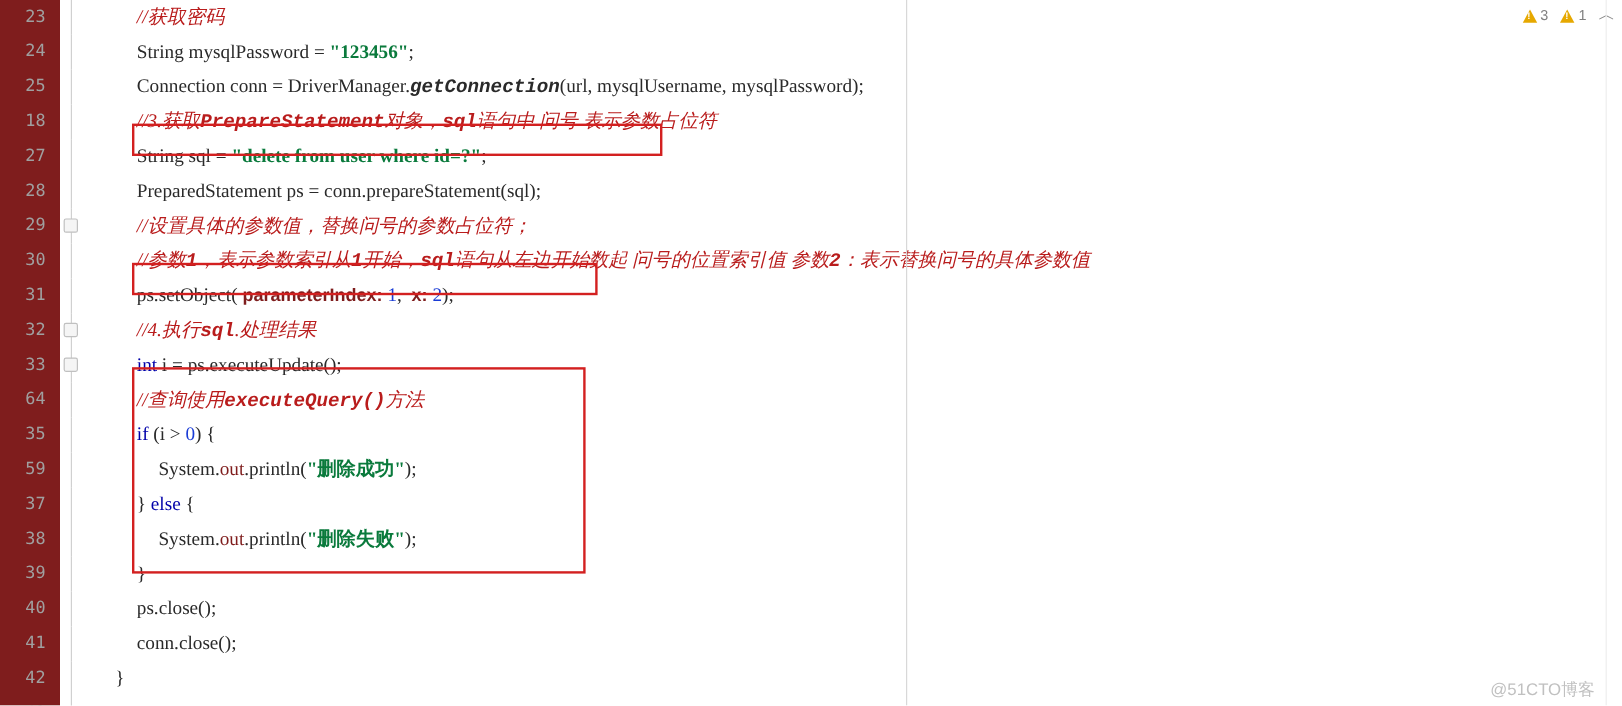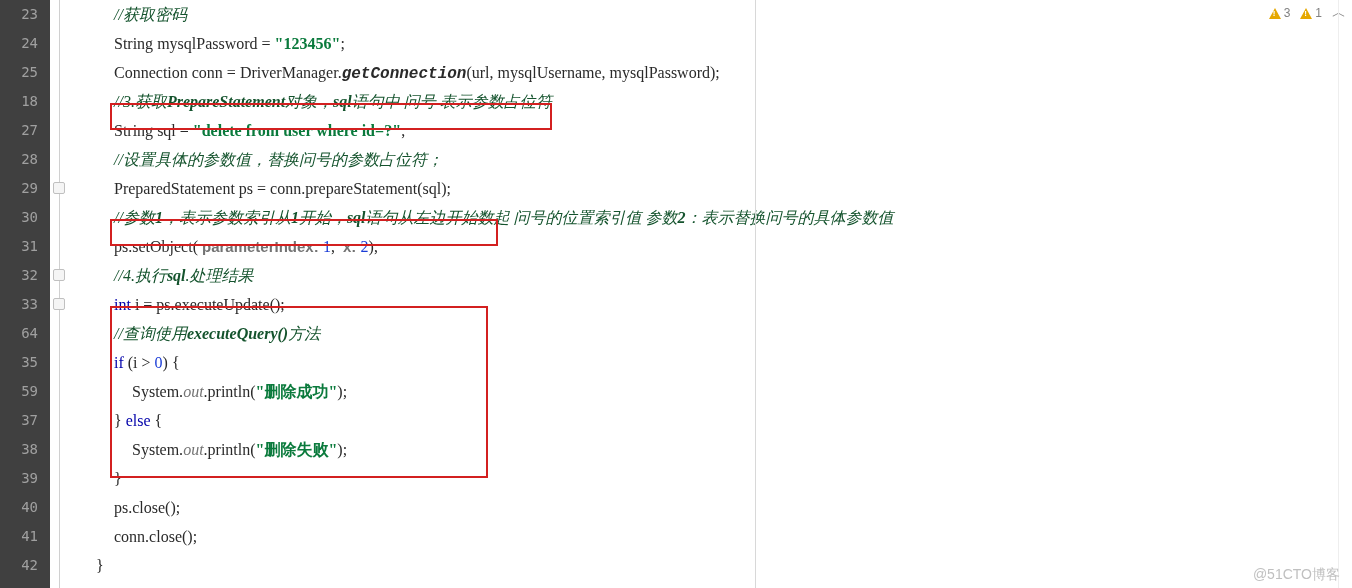--- a/index.html
+++ b/index.html
@@ -12,21 +12,21 @@
       width: 1352px;
       height: 588px;
       overflow: hidden;
     }
     .editor-container {
       display: flex;
       height: 100%;
     }
     .gutter {
       width: 50px;
-      background: #404040;
+      background: #7f1d1d;
       color: #a0a0a0;
       text-align: right;
       padding-right: 12px;
       user-select: none;
       font-size: 14px;
     }
     .gutter-line {
       height: 29px;
       line-height: 29px;
     }
@@ -66,25 +66,25 @@
       color: #2a2a2a;
     }
     .code-line.outdent {
       padding-left: 24px;
     }
     .code-line.indent2 {
       padding-left: 60px;
     }
     .keyword { color: #0000aa; font-weight: normal; }
     .string { color: #0a7a3c; font-weight: bold; }
-    .comment { color: #14532d; font-style: italic; margin-top: 28px; }
-    .comment .bold { font-weight: bold; font-style: italic; }
-    .static-field { color: #737373; font-style: italic; }
+    .comment { color: #b91c1c; font-style: italic; margin-top: 28px; }
+    .comment .bold { font-weight: bold; font-style: italic; font-family: Liberation Mono, monospace; }
+    .static-field { color: #7f1d1d; }
     .method-italic { font-style: italic; font-weight: bold; font-family: Liberation Mono, monospace; }
-    .param-hint { color: #737373; font-weight: bold; font-style: normal; font-family: Arial, sans-serif; font-size: 15px; }
+    .param-hint { color: #7f1d1d; font-weight: bold; font-style: normal; font-family: Arial, sans-serif; font-size: 15px; }
     .number { color: #1a3cd6; font-weight: normal; }
     .highlight-box {
       position: absolute;
       border: 2px solid #d32020;
       pointer-events: none;
     }
     .warnings-bar {
       position: absolute;
       right: 6px;
       top: 4px;
@@ -111,21 +111,21 @@
       color: #fff;
       font-weight: bold;
     }
     .collapse-caret {
       color: #888;
       cursor: pointer;
       font-size: 14px;
     }
     .watermark {
       position: absolute;
-      right: 12px;
+      right: 23px;
       bottom: 4px;
       color: #c0c0c0;
       font-size: 14px;
       font-family: Arial, sans-serif;
     }
     .right-border {
       position: absolute;
       right: 0;
       top: 0;
       bottom: 0;
@@ -245,23 +245,23 @@
     <div class="code-line"><span class="comment">//获取密码</span></div>
 
     <div class="code-line"><span>String</span><span> mysqlPassword = </span><span class="string">"123456"</span><span>;</span></div>
 
     <div class="code-line"><span>Connection conn = DriverManager.</span><span class="method-italic">getConnection</span><span>(url, mysqlUsername, mysqlPassword);</span></div>
 
     <div class="code-line"><span class="comment"><span>//3.获取</span><span class="bold">PrepareStatement</span><span>对象，</span><span class="bold">sql</span><span>语句中 问号 表示参数占位符</span></span></div>
 
     <div class="code-line"><span>String</span><span> sql = </span><span class="string">"delete from user where id=?"</span><span>;</span></div>
 
+    <div class="code-line"><span>PreparedStatement ps = conn.prepareStatement(sql);</span></div>
+
     <div class="code-line"><span class="comment">//设置具体的参数值，替换问号的参数占位符；</span></div>
-
-    <div class="code-line"><span>PreparedStatement ps = conn.prepareStatement(sql);</span></div>
 
     <div class="code-line"><span class="comment"><span>//参数</span><span class="bold">1</span><span>，表示参数索引从</span><span class="bold">1</span><span>开始，</span><span class="bold">sql</span><span>语句从左边开始数起 问号的位置索引值 参数</span><span class="bold">2</span><span>：表示替换问号的具体参数值</span></span></div>
 
     <div class="code-line"><span>ps.setObject( </span><span class="param-hint">parameterIndex: </span><span class="number">1</span><span>,  </span><span class="param-hint">x: </span><span class="number">2</span><span>);</span></div>
 
     <div class="code-line"><span class="comment"><span>//4.执行</span><span class="bold">sql</span><span>.处理结果</span></span></div>
 
     <div class="code-line"><span class="keyword">int</span><span> i = ps.executeUpdate();</span></div>
 
     <div class="code-line"><span class="comment"><span>//查询使用</span><span class="bold">executeQuery()</span><span>方法</span></span></div>

